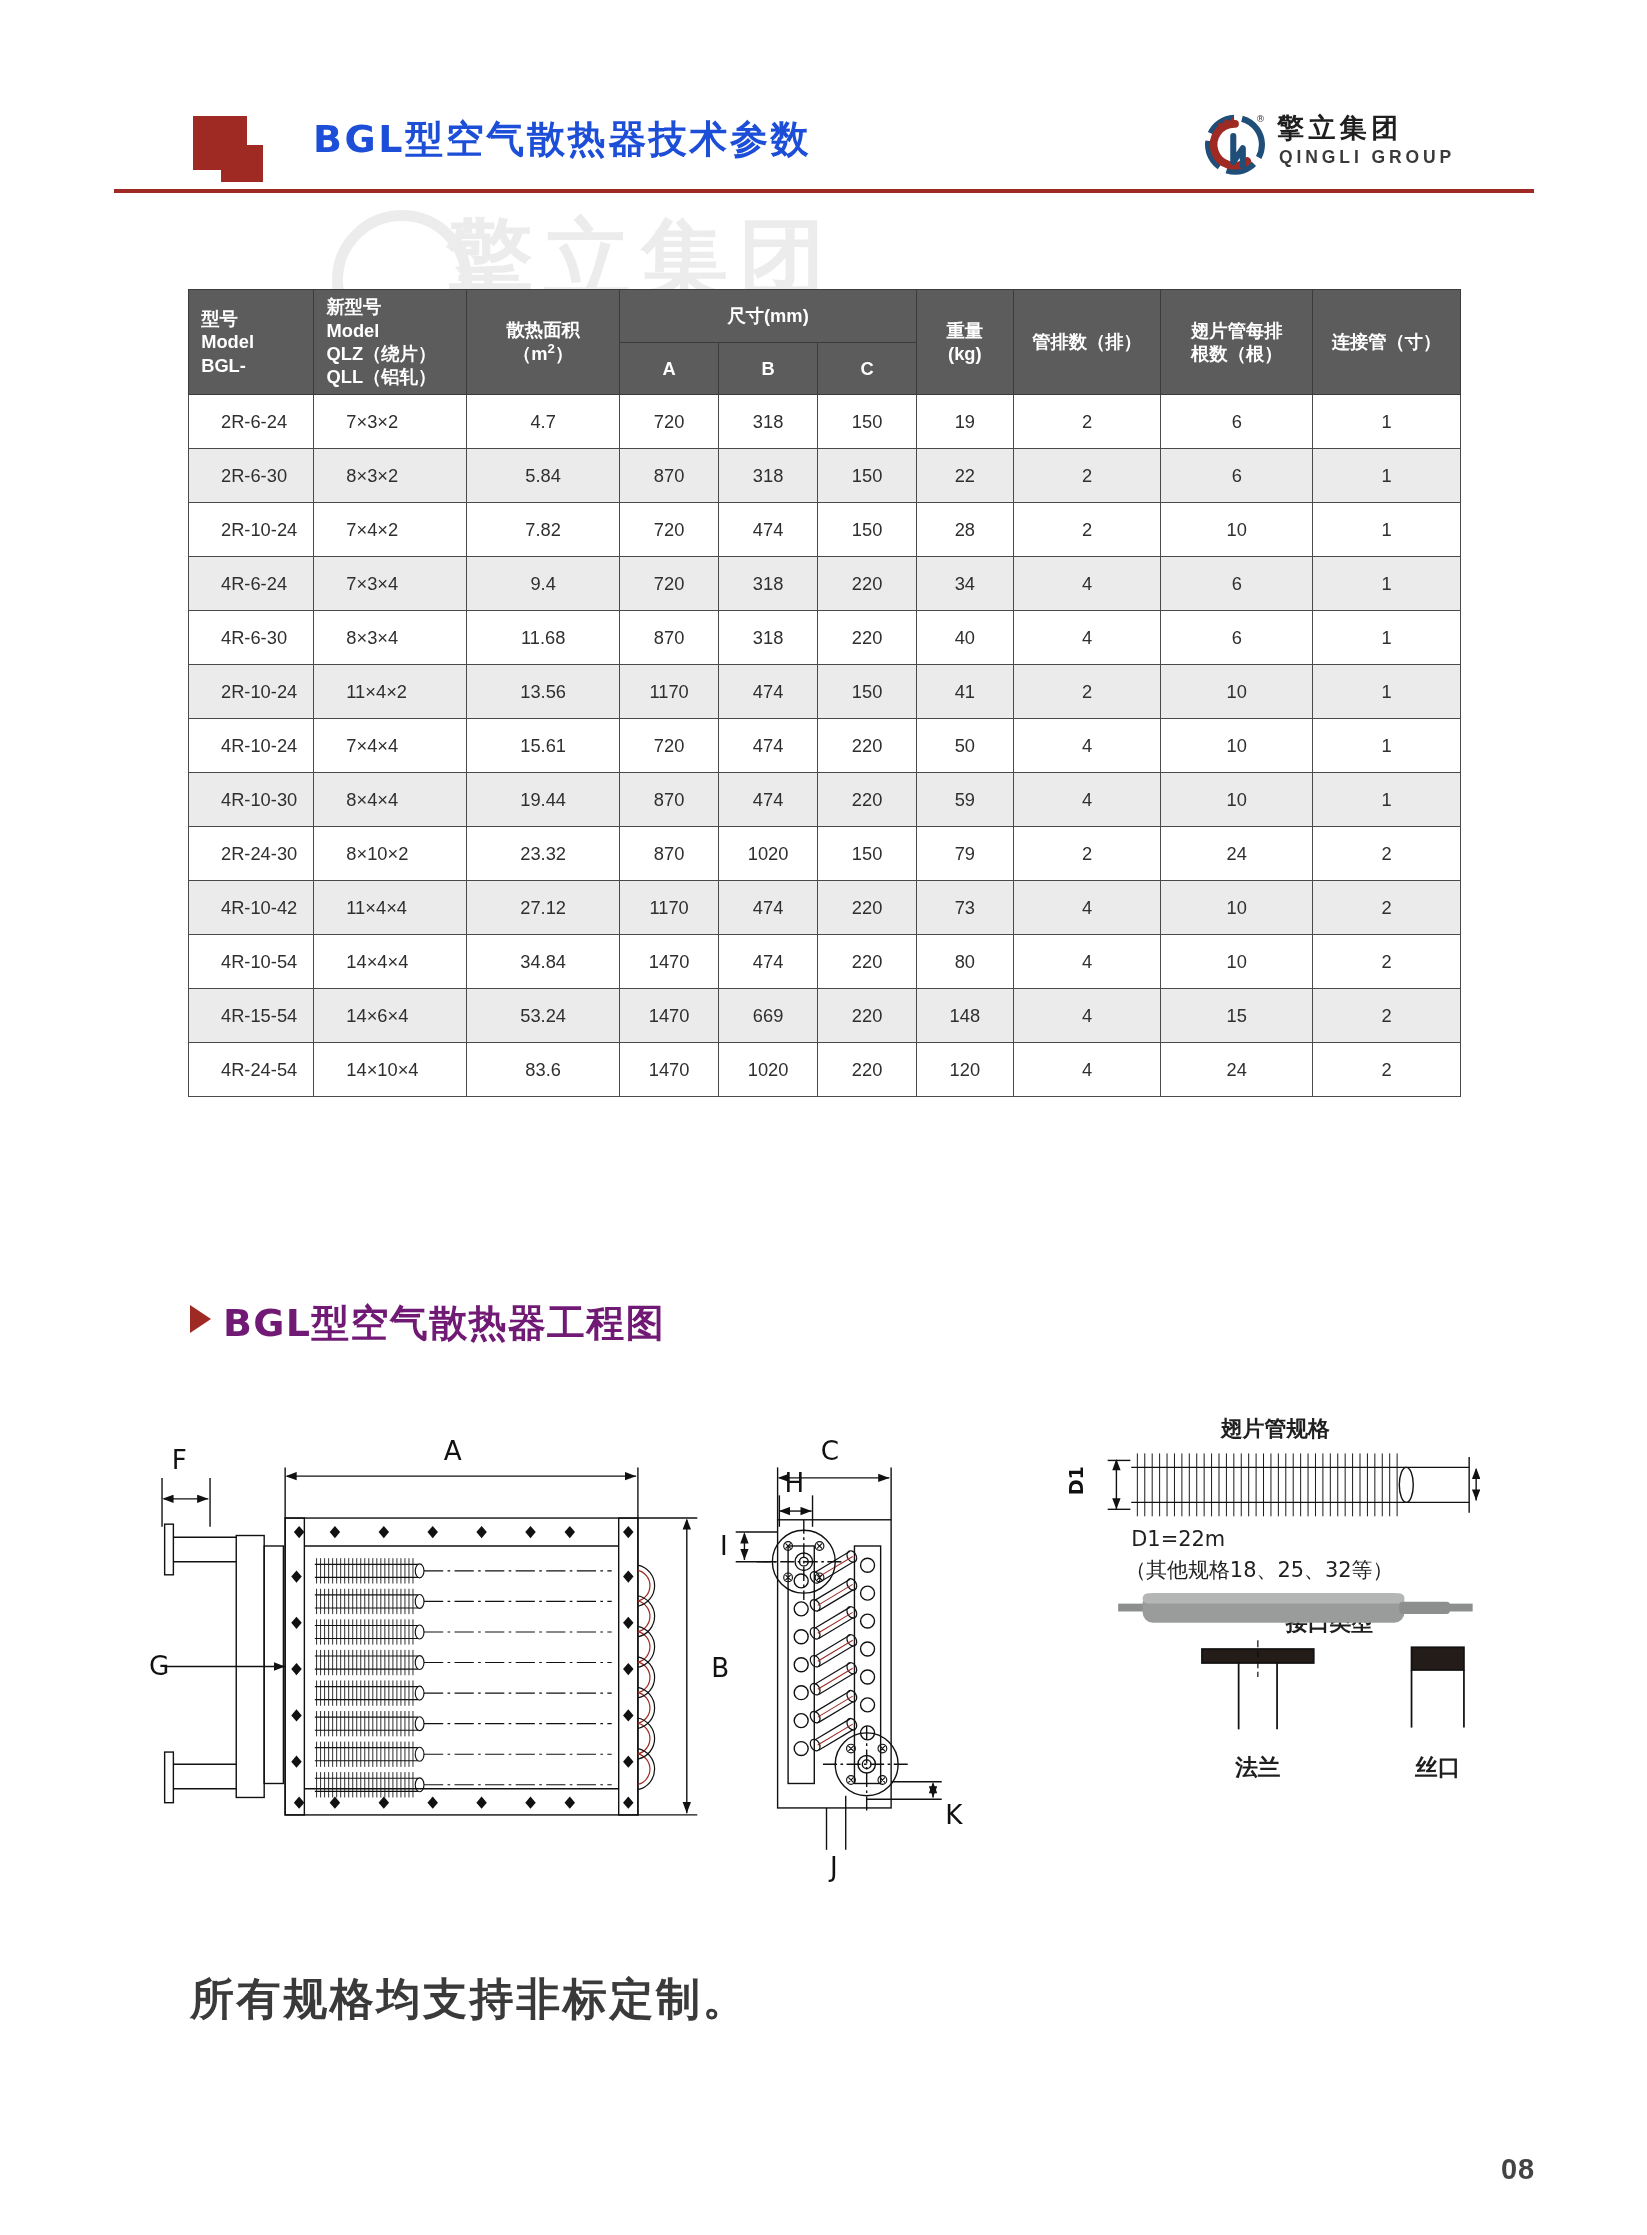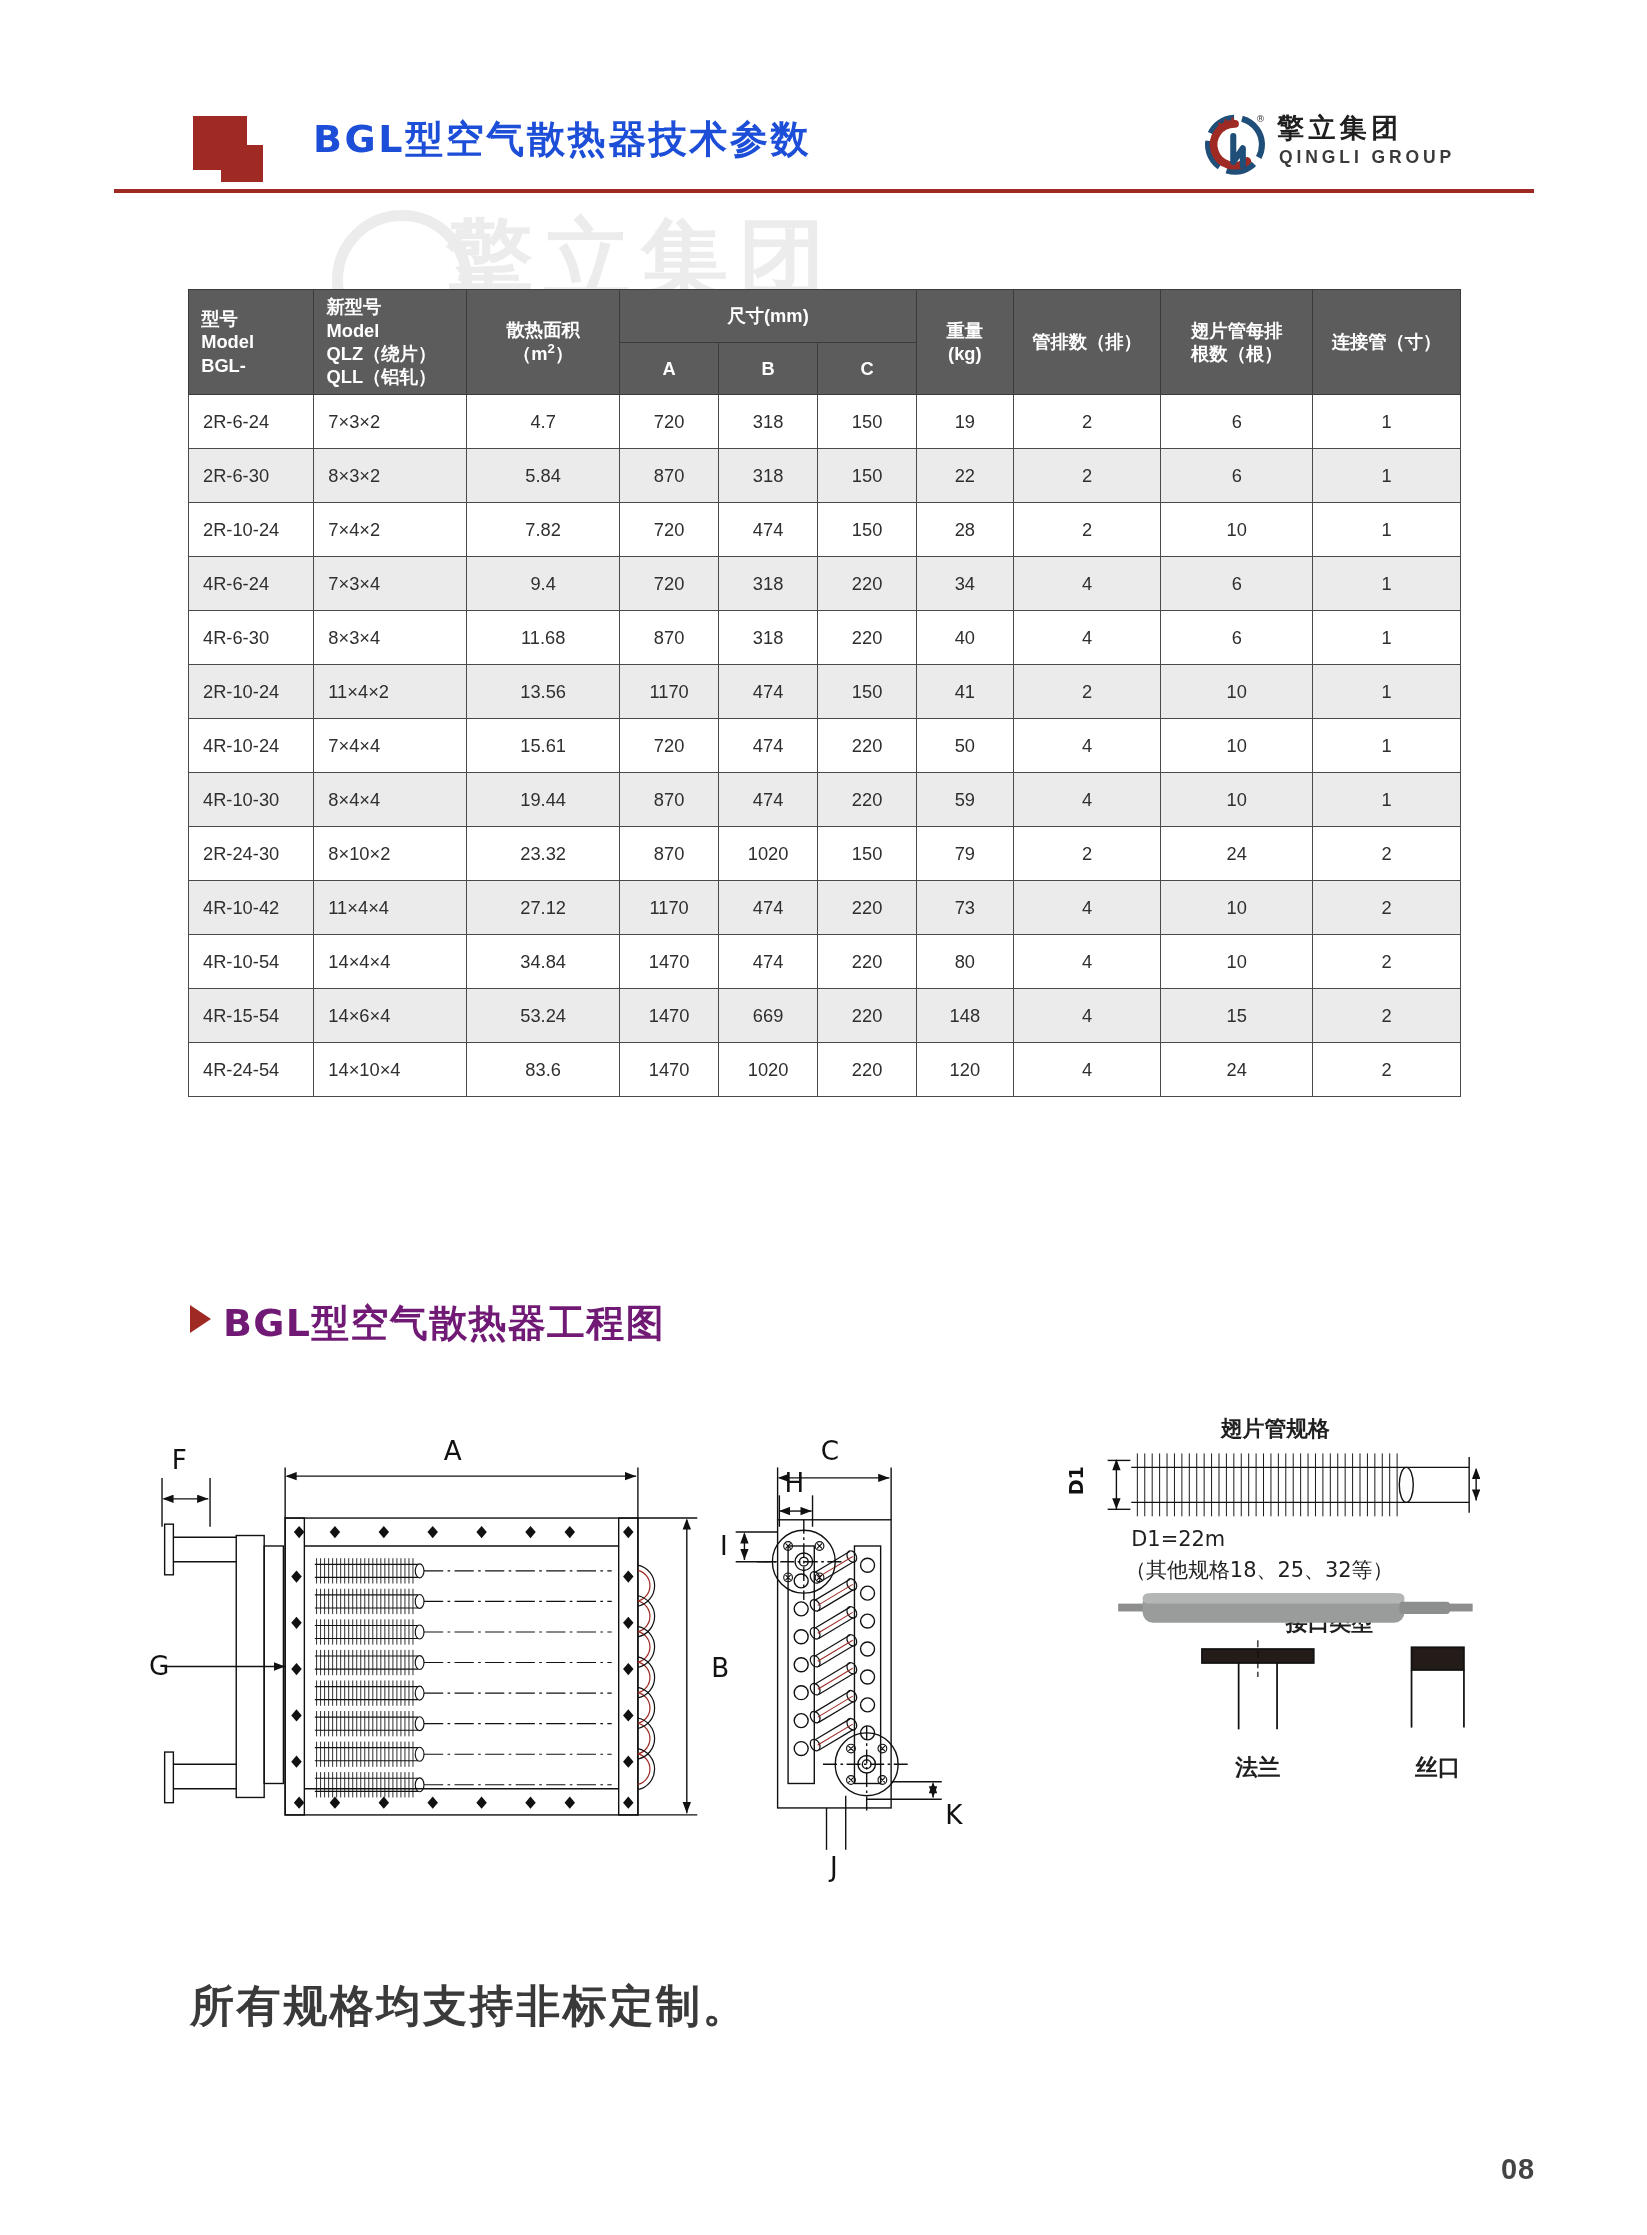--- a/index.html
+++ b/index.html
@@ -39,21 +39,21 @@
     font-size:18.3px; color:#2f2f2f; background-clip:padding-box;
   }
   table.spec thead th {
     background:#5c5c5c; color:#ffffff; font-weight:600; font-size:18.3px;
     padding:5.2px 3.5px; line-height:1.28; border-color:#3b3b3b;
   }
   table.spec thead th.lft { text-align:left; padding-left:12.2px; }
   table.spec tbody td { height:54px; padding:1.7px 3.5px; }
   table.spec tbody tr:nth-child(odd) td  { background:#ffffff; }
   table.spec tbody tr:nth-child(even) td { background:#ebebeb; }
-  table.spec tbody td.lft { text-align:left; padding-left:14px; }
+  table.spec tbody td.lft { text-align:left; padding-left:32px; }
   .sup { font-size:0.72em; vertical-align:super; }
 
   
   .wm { position:absolute; left:332px; top:201px; width:786px; height:166px; z-index:1;
         opacity:0.085; pointer-events:none; overflow:hidden; }
   .wm-cn { position:absolute; left:114px; top:0px; font-size:87px; font-weight:700; letter-spacing:10.5px; color:#333;
            font-family:"DejaVu Sans","Liberation Sans",sans-serif; white-space:nowrap;}
   .wm-en { position:absolute; left:118px; top:103px; font-size:42px; font-weight:700; letter-spacing:14px; color:#333; white-space:nowrap;}
   .wm-ring { position:absolute; left:0px; top:8.7px; width:140px; height:140px; border:11.4px solid #333; border-radius:50%; }
 
@@ -64,21 +64,21 @@
   .sec-head-txt { position:absolute; left:33px; top:-2.6px; font-size:38px; font-weight:600; letter-spacing:1.3px; color:#701a75;
                   font-family:"DejaVu Sans","Liberation Sans",sans-serif; white-space:nowrap;}
 
   
   .drawing { position:absolute; left:114px; top:1415px; width:1432px; height:489px; }
   .drawing svg { display:block; }
   .cap { font-family:"DejaVu Sans","Liberation Sans",sans-serif; }
 
   
   .footer-note { position:absolute; left:190px; top:1970px; font-size:44px; font-weight:700; letter-spacing:2.6px; color:#3a3a3a;
-                 font-family:"DejaVu Sans","Liberation Sans",sans-serif; white-space:nowrap;margin-top:7px;}
+                 font-family:"DejaVu Sans","Liberation Sans",sans-serif; white-space:nowrap;}
   .pageno { position:absolute; right:112px; top:2153px; font-size:29px; font-weight:700; color:#444; letter-spacing:0.9px;text-align:right;}
 </style>
 </head>
 <body>
 
 <div class="page">
 
   <div class="header">
     <div class="hdr-sq-big"></div>
     <div class="hdr-sq-small"></div>

